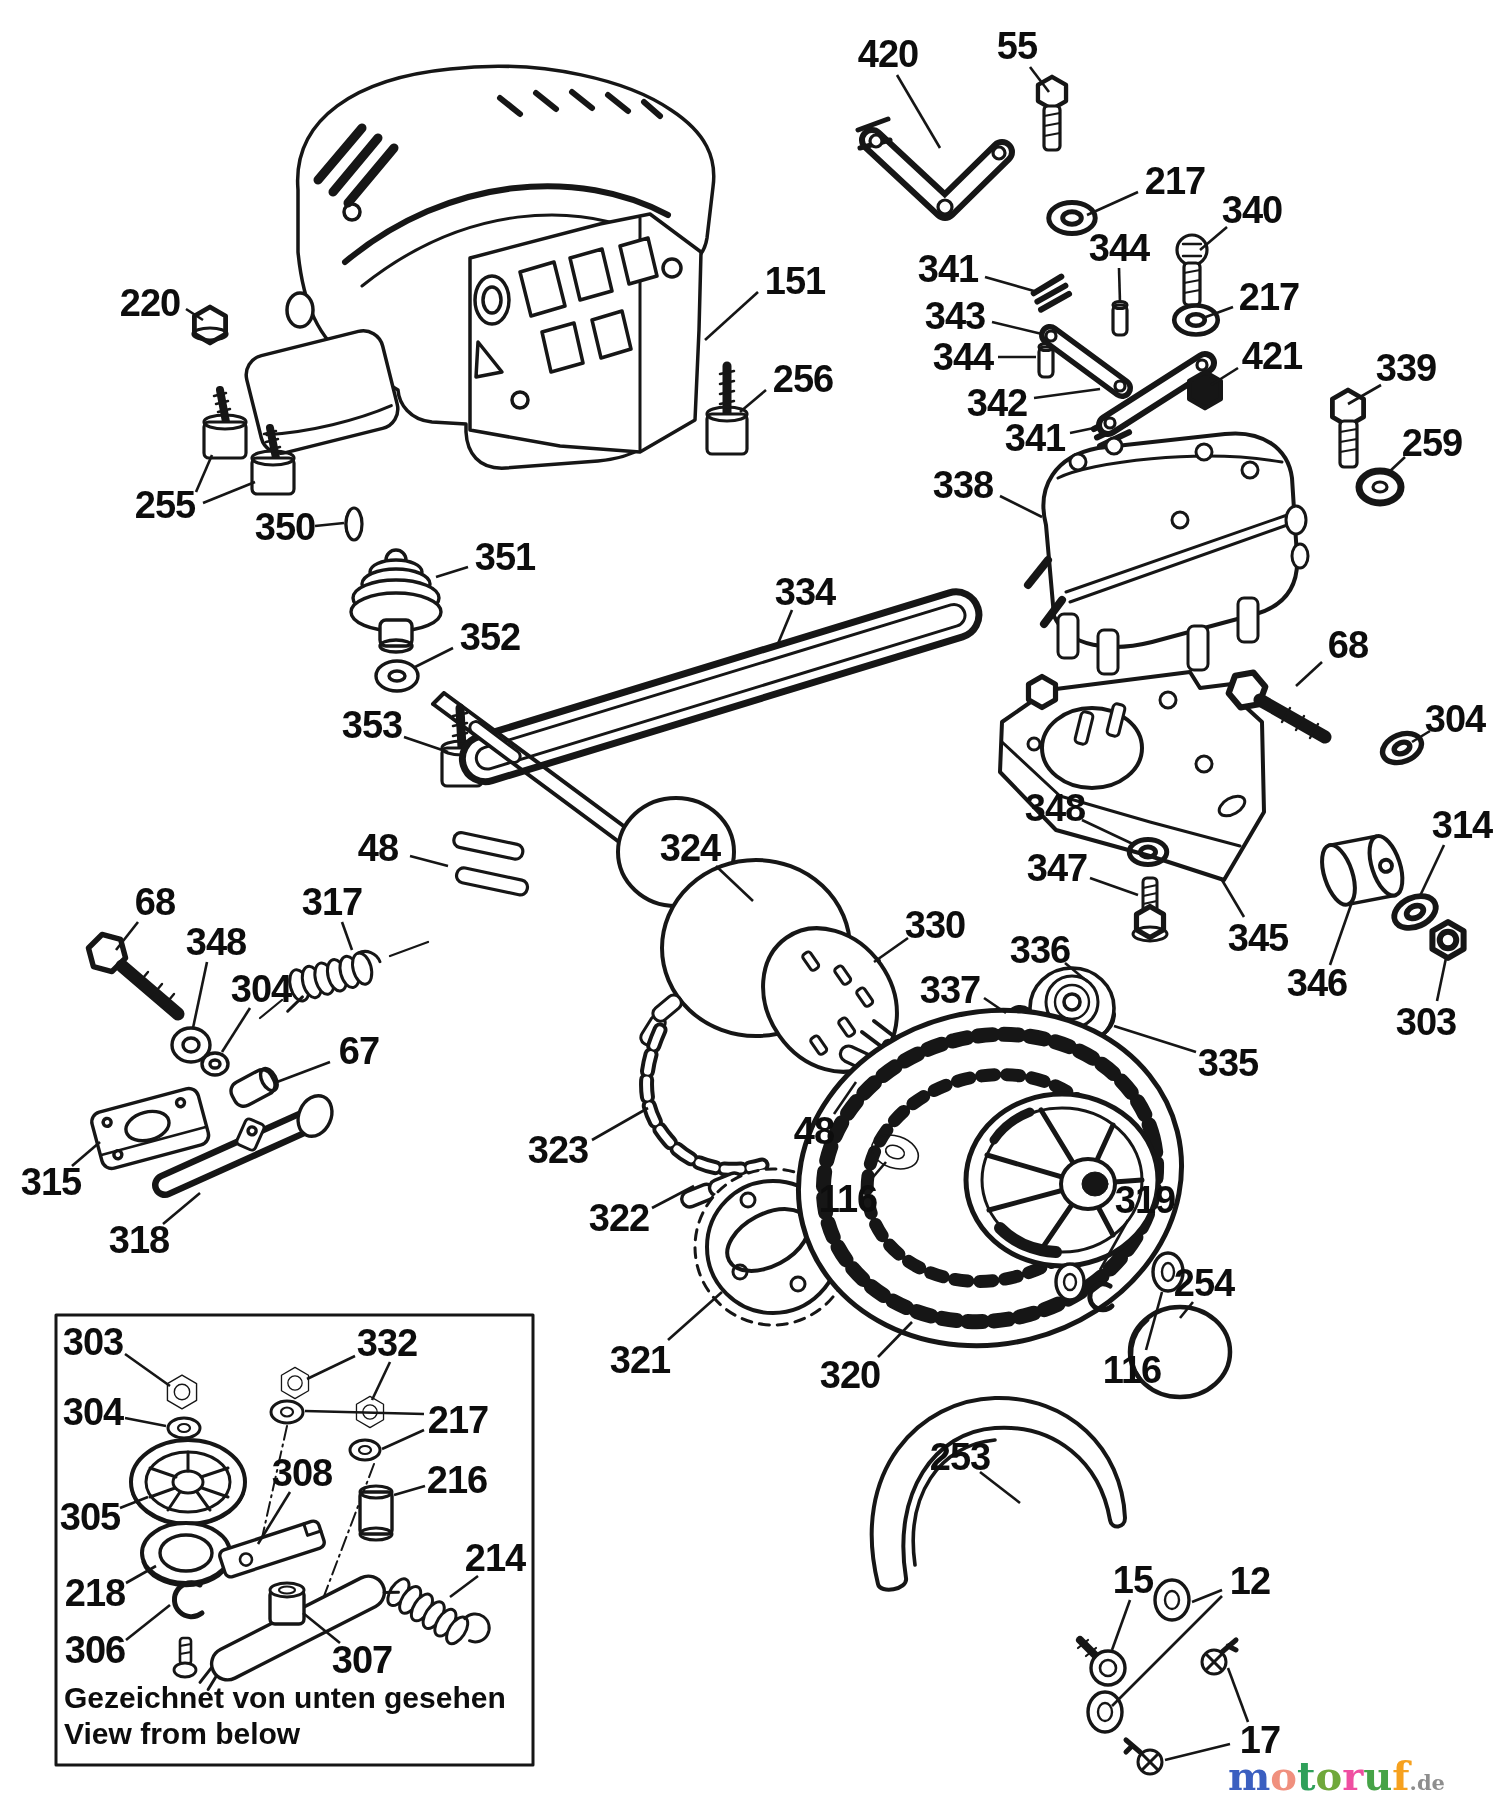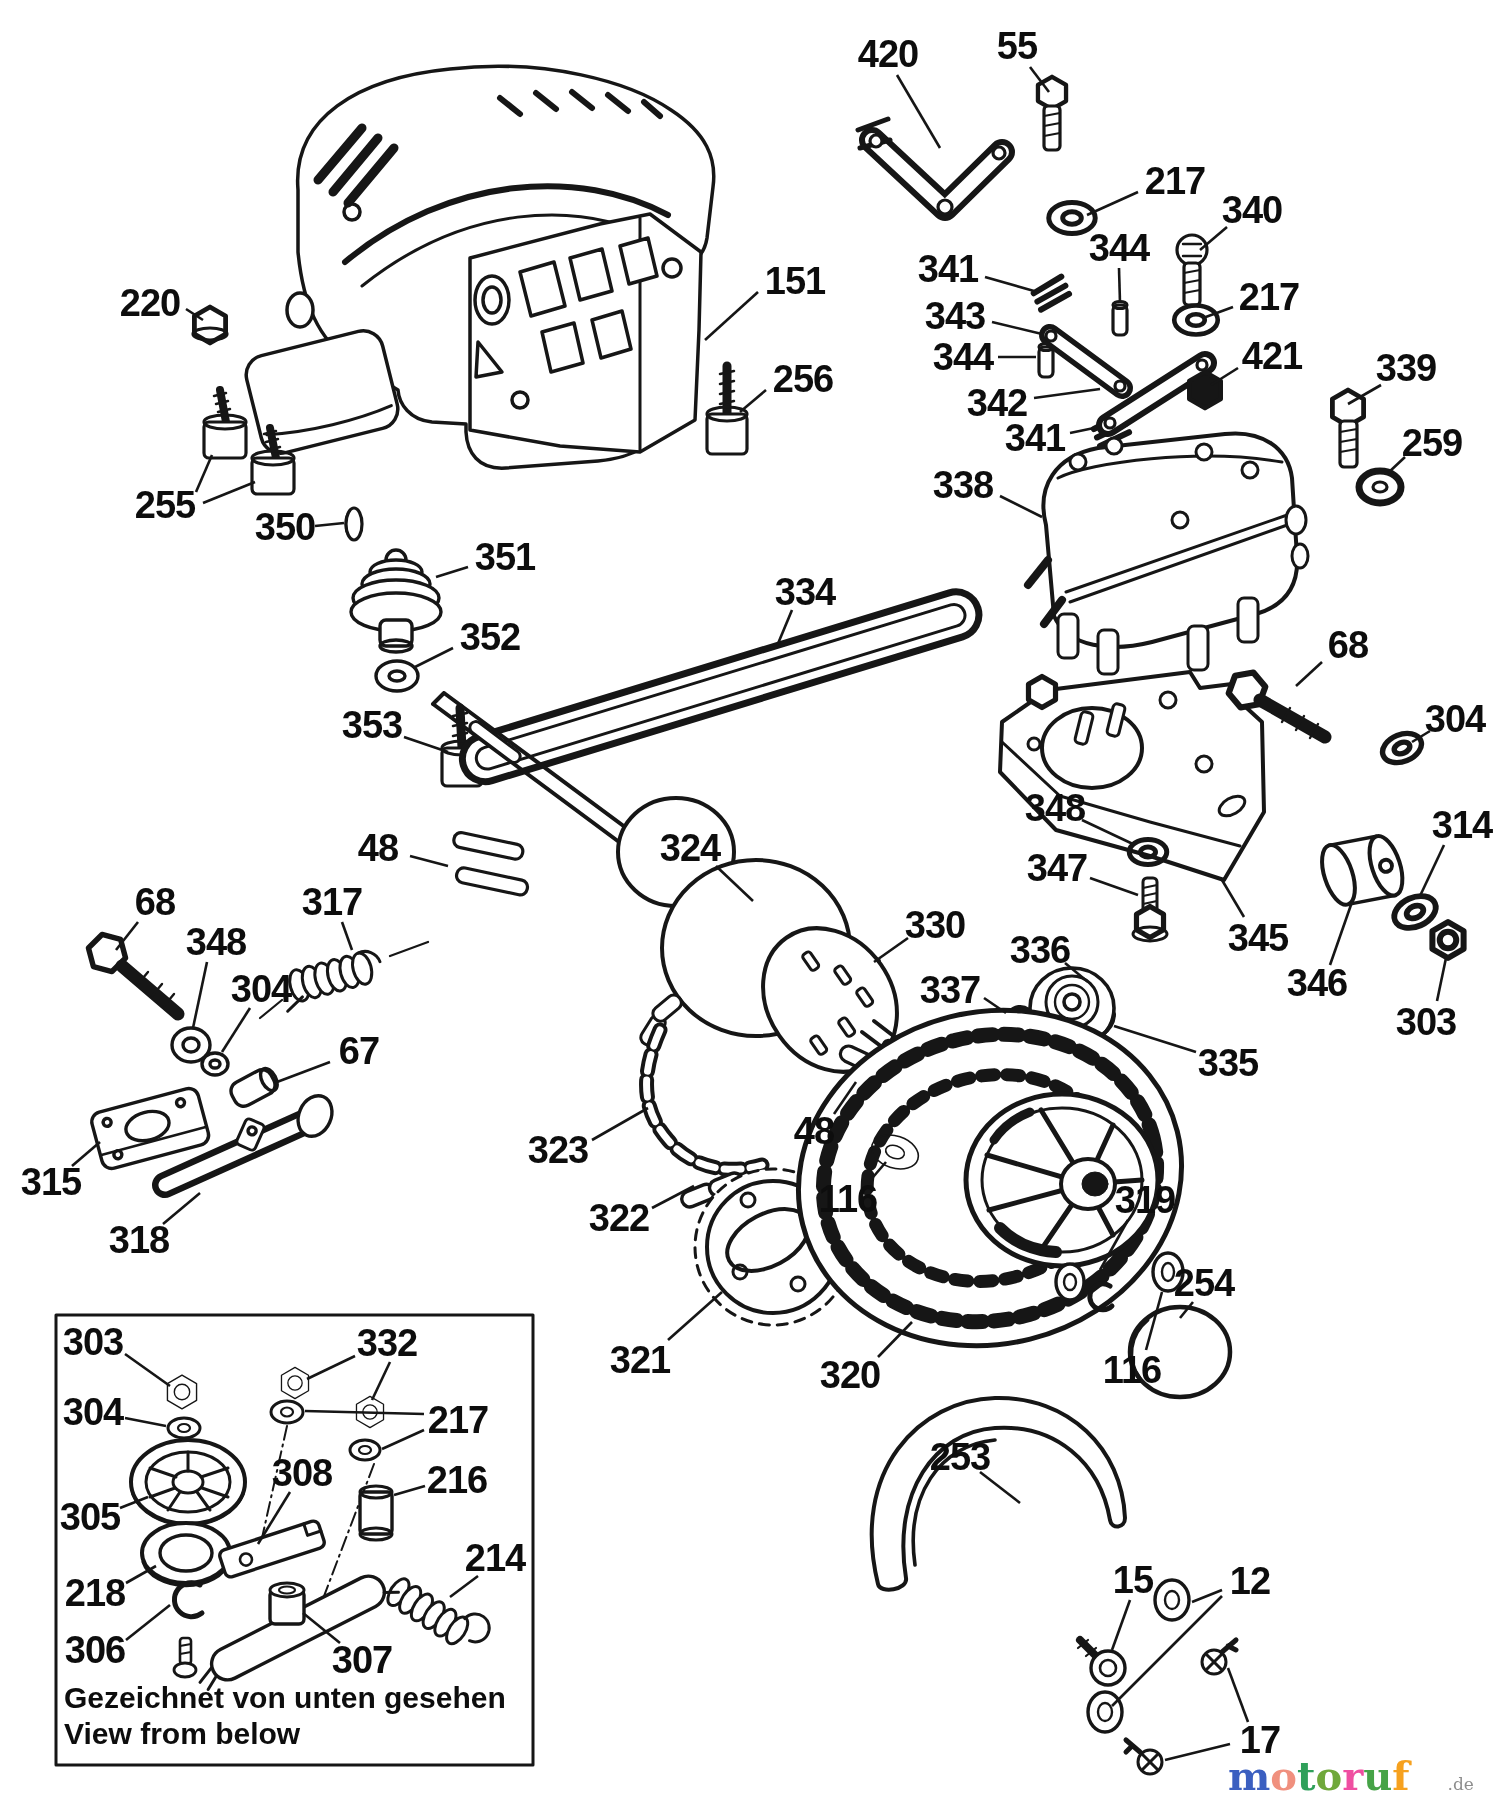--- a/index.html
+++ b/index.html
@@ -7,21 +7,21 @@
        font-family:"Liberation Sans",sans-serif;}
   svg{position:absolute;left:0;top:0;}
   .ln{fill:none;stroke:#161616;stroke-linecap:round;stroke-linejoin:round;}
   .fw{fill:#ffffff;}
   .part-label{font-family:"Liberation Sans",sans-serif;font-weight:700;font-size:38px;
               fill:#0d0d0d;text-anchor:middle;dominant-baseline:central;letter-spacing:-1px;}
   .caption{font-family:"Liberation Sans",sans-serif;font-weight:700;font-size:30px;fill:#0d0d0d;}
   .leader{stroke:#161616;stroke-width:2.6px;fill:none;}
   #watermark{position:absolute;left:1228px;top:1752px;width:282px;height:48px;
              font-family:"DejaVu Serif",serif;font-size:40px;font-weight:700;white-space:nowrap;}
-  #watermark .suffix{font-size:17px;font-weight:400;margin-left:38px;}
+  #watermark .suffix{font-size:21px;font-weight:700;}
 </style>
 </head>
 <body>
 
 <svg id="diagram-svg" width="1510" height="1800" viewBox="0 0 1510 1800">
   <defs>
     <path id="hexp" d="M10.4,6 L0,12 L-10.4,6 L-10.4,-6 L0,-12 L10.4,-6 Z"></path>
     <g id="nut">
         <use href="#hexp"></use>
         <circle r="5.5"></circle>

